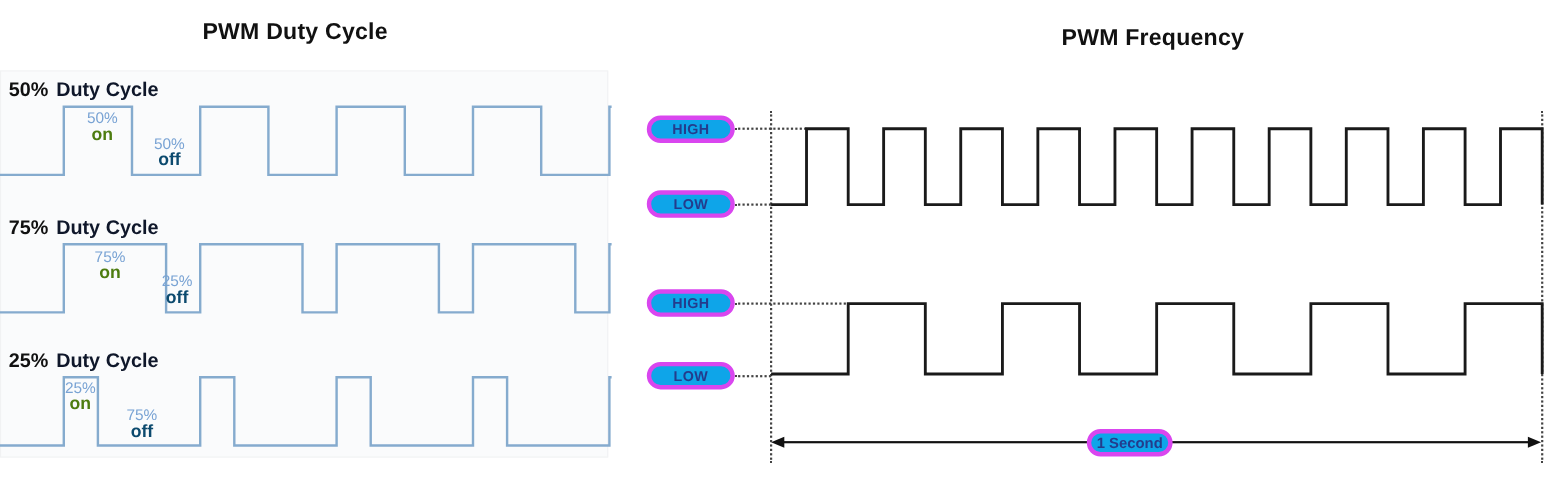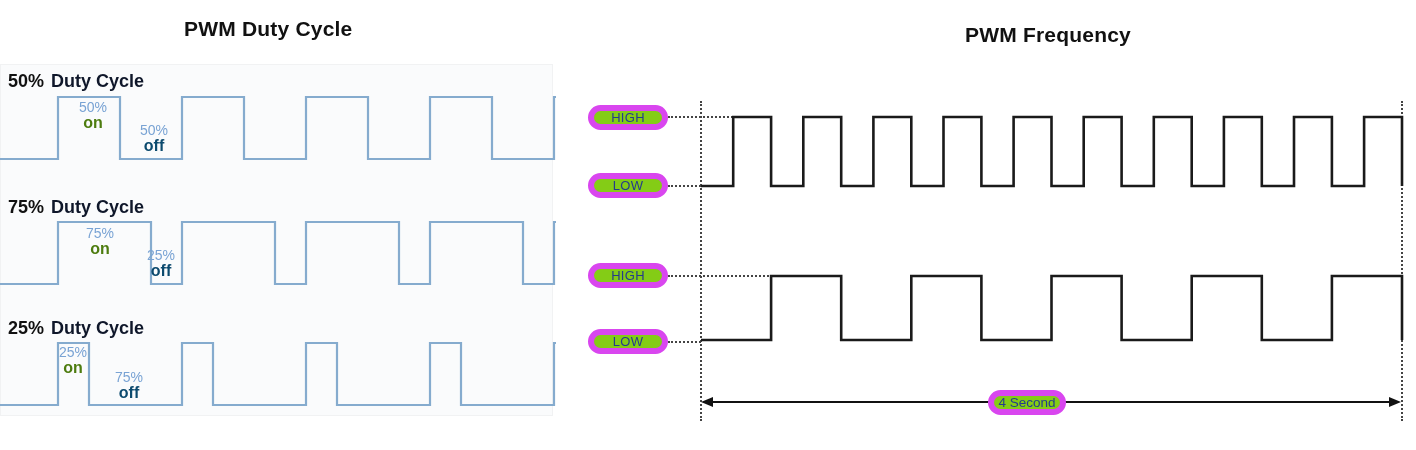--- a/index.html
+++ b/index.html
@@ -19,22 +19,22 @@
   .duty-heading .dc{color:#0f172a;}
   svg.duty-wave{position:absolute;left:0;overflow:visible;}
   .onoff{position:absolute;width:46px;text-align:center;line-height:1.04;}
   .onoff .pv{display:block;font-size:14px;color:#79A3D4;}
   .onoff .pw{display:block;font-size:16px;font-weight:600;}
   .onoff .pw.on{color:#4d7c0f;}
   .onoff .pw.off{color:#0c4a6e;}
   
   .panel-right{position:absolute;left:560px;top:6px;width:856px;height:450px;}
   .pill{
-    position:absolute;box-sizing:border-box;background:#84cc16;border:6px solid #d946ef;
-    border-radius:14px;color:#243C8C;font-weight:normal;text-align:center;
+    position:absolute;box-sizing:border-box;background:#0ea5e9;border:4px solid #d946ef;
+    border-radius:14px;color:#243C8C;font-weight:bold;text-align:center;
     display:flex;align-items:center;justify-content:center;white-space:nowrap;
   }
   .pill.badge{width:80px;height:25px;font-size:13px;letter-spacing:.3px;}
   .pill.caption{height:26px;font-size:13.5px;}
   .pill.time{width:78px;height:25px;font-size:13.5px;z-index:3;}
   .vline{position:absolute;width:0;border-left:2px dotted #444;}
   .leader{position:absolute;height:0;border-top:2px dotted #444;}
   svg.freq-wave{position:absolute;overflow:visible;}
   .arrow-line{position:absolute;height:0;border-top:2px solid #111;}
   .arrow-head{position:absolute;width:0;height:0;border-top:5px solid transparent;border-bottom:5px solid transparent;}
@@ -117,15 +117,15 @@
     <div class="pill badge" style="left:28px;top:323px;">LOW</div>
     <div class="leader" style="left:108px;top:269px;width:104px;"></div>
     <div class="leader" style="left:108px;top:335px;width:33px;"></div>
     <svg class="freq-wave" style="left:141px;top:268px;" width="701" height="69" viewBox="0 0 701 69">
         <path d="M0 66 H70.1 V2 H140.2 V66 H210.3 V2 H280.4 V66 H350.5 V2 H420.6 V66 H490.7 V2 H560.8 V66 H630.9 V2 H701.0 V66" fill="none" stroke="#1A1A1A" stroke-width="2.6" stroke-linejoin="miter"></path>
       </svg>
 
     <div class="arrow-line" style="left:146px;top:395px;width:691px;"></div>
     <div class="arrow-head left" style="left:141px;top:391px;"></div>
     <div class="arrow-head right" style="left:829px;top:391px;"></div>
-    <div class="pill time" style="left:428px;top:384px;">4 Second</div>
+    <div class="pill time" style="left:428px;top:384px;">1 Second</div>
   </section>
 </div>
 
 </body></html>

